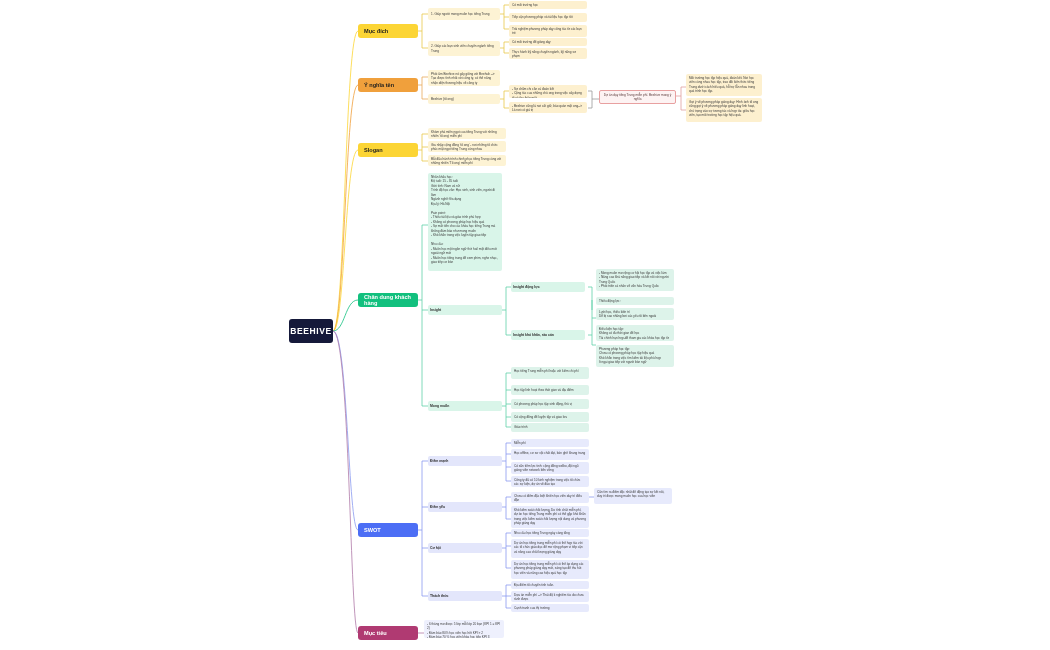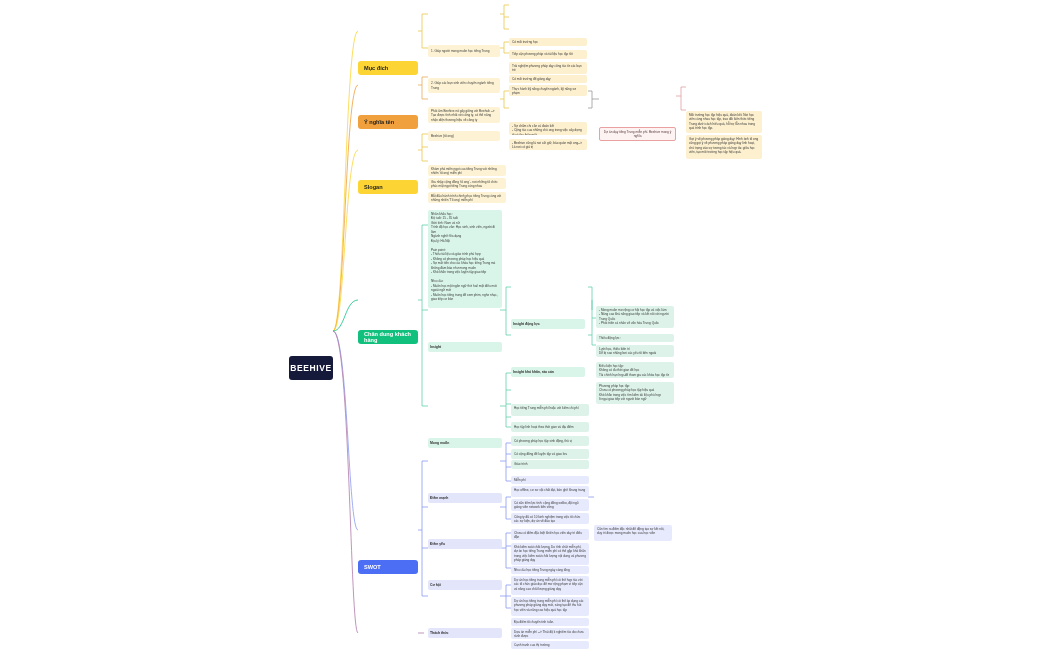--- a/index.html
+++ b/index.html
@@ -2,21 +2,21 @@
 <html><head>
 <meta charset="utf-8">
 <style>
   html,body{margin:0;padding:0;background:#ffffff;}
   body{width:1050px;height:650px;overflow:hidden;
        font-family:"Liberation Sans","DejaVu Sans",sans-serif;
        -webkit-font-smoothing:antialiased;}
   #canvas{position:relative;width:1050px;height:650px;}
   svg.links{position:absolute;left:0;top:0;width:1050px;height:650px;pointer-events:none;}
 
-  .node{position:absolute;box-sizing:border-box;margin-top:37px;}
+  .node{position:absolute;box-sizing:border-box;}
 
   
   .root{background:#15193a;color:#ffffff;border-radius:3px;
         display:flex;align-items:center;justify-content:center;
         font-size:8.5px;font-weight:bold;letter-spacing:.6px;}
 
   
   .l1{border-radius:3px;display:flex;align-items:center;
       padding:0 6px;font-size:5.6px;font-weight:bold;color:#1d1d1d;}
   .l1.yellow{background:#fcd535;}

